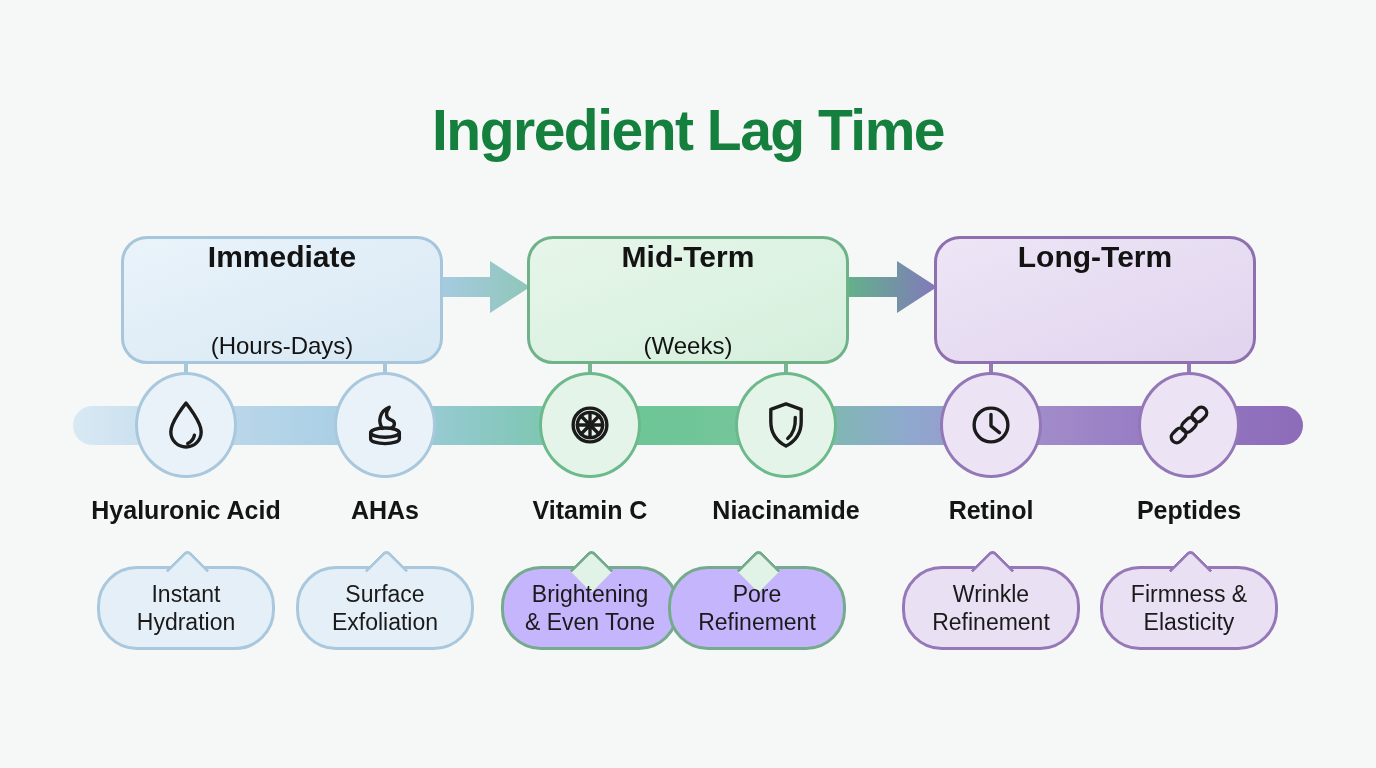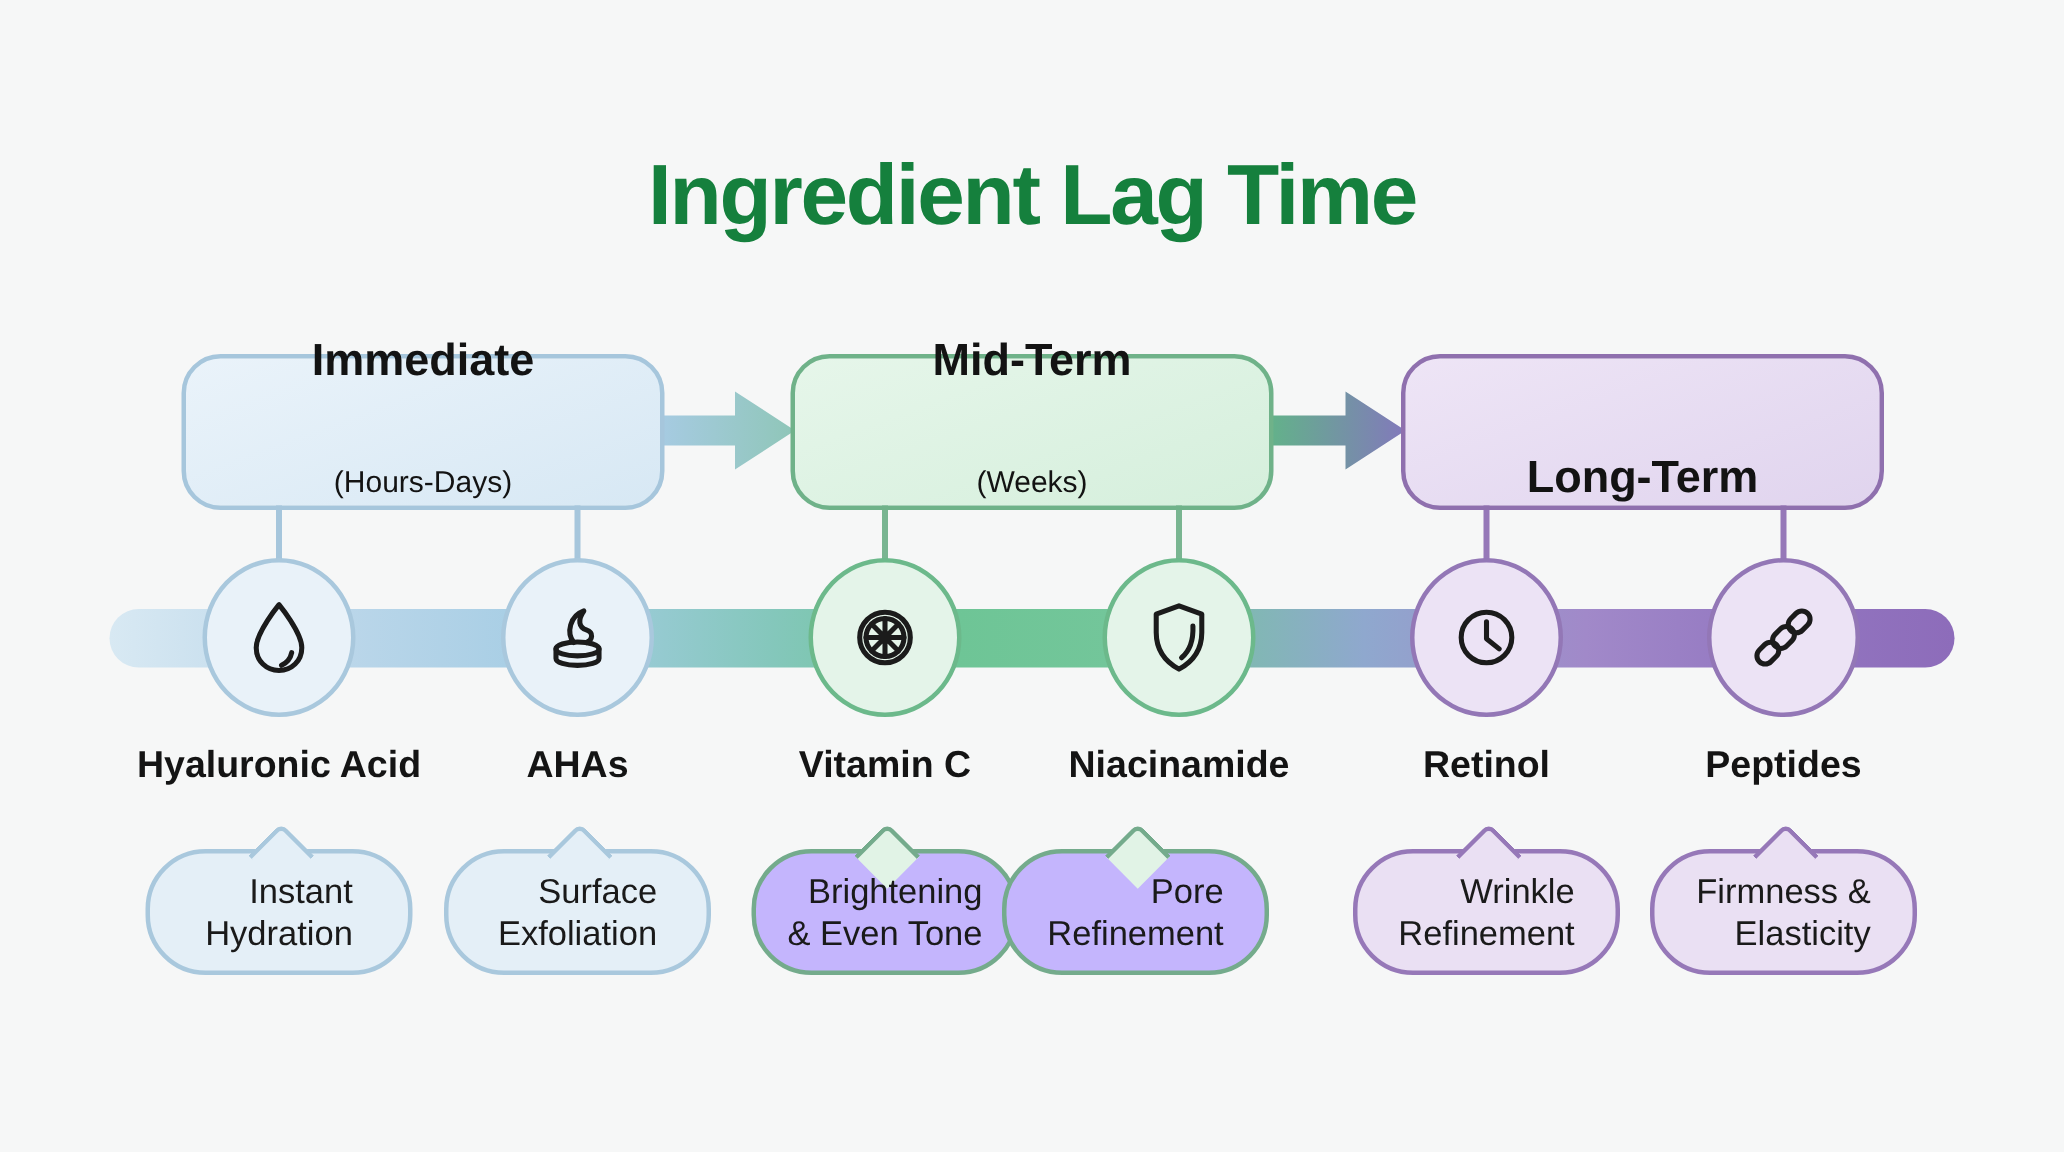--- a/index.html
+++ b/index.html
@@ -8,26 +8,26 @@
     background:#f6f7f7;
     font-family:"Liberation Sans", sans-serif;color:#131313;
   }
   
   .title{
     position:absolute;top:97px;left:0;width:100%;margin:0;
     text-align:center;font-size:57px;font-weight:bold;letter-spacing:-1.5px;color:#15803d;
   }
   
   .phase-box{
-    position:absolute;top:236px;width:322px;height:104px;box-sizing:border-box;
+    position:absolute;top:236px;width:322px;height:128px;box-sizing:border-box;
     border-radius:26px;border:3px solid;z-index:3;
-    display:flex;flex-direction:column;align-items:center;justify-content:flex-end;gap:48px;
+    display:flex;flex-direction:column;align-items:center;justify-content:space-between;gap:48px;
   }
   .phase-box .phase-label{font-size:30px;font-weight:bold;line-height:36px;}
-  .phase-box .phase-range{font-size:20px;line-height:30px;}
+  .phase-box .phase-range{font-size:24px;line-height:30px;}
   .phase-box.blue{background:linear-gradient(160deg,#eaf3fa,#d7e8f4);border-color:#a6c6dc;}
   .phase-box.green{background:linear-gradient(160deg,#e6f6ea,#d5efdc);border-color:#6fb289;}
   .phase-box.purple{background:linear-gradient(160deg,#eee5f6,#e0d4ee);border-color:#8f70ae;}
   
   .flow-arrow{position:absolute;top:258px;z-index:2;}
   
   .connector{position:absolute;top:334px;width:4px;height:44px;z-index:1;}
   .connector.blue{background:#a6c6dc;}
   .connector.green{background:#79b591;}
   .connector.purple{background:#9678b8;}
@@ -53,21 +53,21 @@
     position:absolute;top:496px;width:260px;text-align:center;
     font-size:25px;font-weight:bold;z-index:4;color:#141414;
   }
   
   .bubble{
     position:absolute;top:566px;width:178px;height:84px;box-sizing:border-box;
     border-radius:40px;border:3px solid;z-index:3;
     display:flex;align-items:center;justify-content:center;
   }
   .bubble-text{
-    position:relative;z-index:2;text-align:right;font-size:23px;line-height:28px;
+    position:relative;z-index:2;text-align:center;font-size:23px;line-height:28px;
     white-space:pre-line;color:#1a1a1a;
   }
   .bubble-tail{
     position:absolute;top:-14px;left:50%;width:28px;height:28px;margin-left:-14px;
     transform:rotate(45deg);z-index:1;border-top:3px solid;border-left:3px solid;
     border-top-left-radius:6px;
   }
   .bubble.blue{background:#e4eff7;border-color:#a9c8dd;}
   .bubble.blue .bubble-tail{background:#e4eff7;border-color:#a9c8dd;}
   .bubble.green{background:#c4b5fd;border-color:#74ab8c;}

